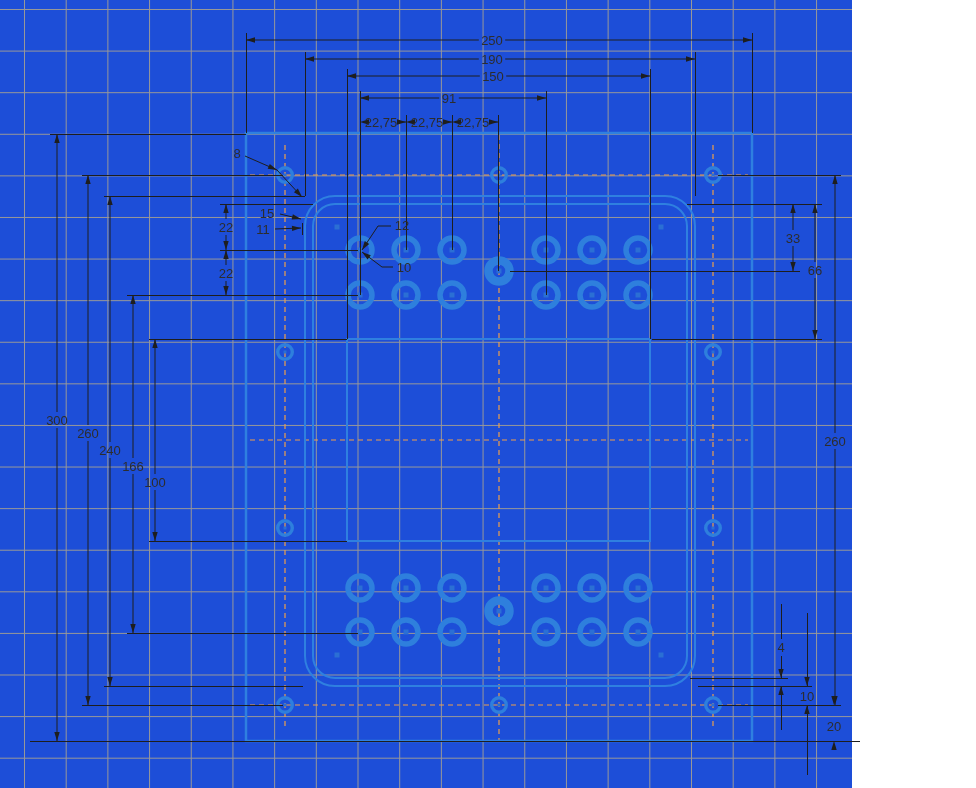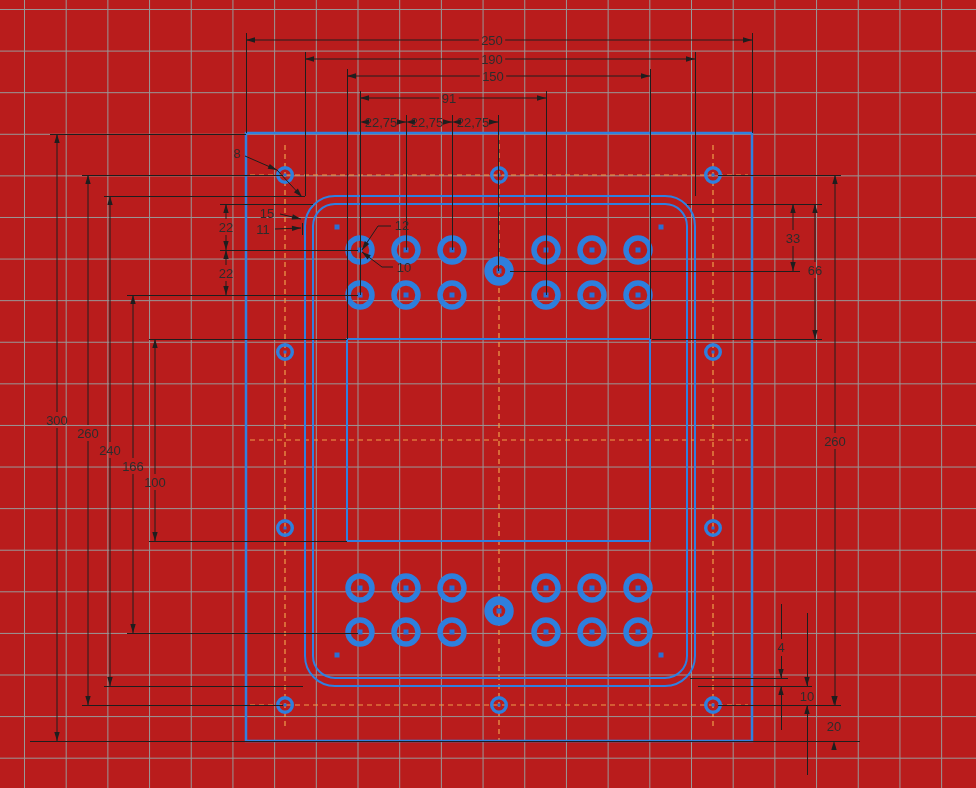--- a/index.html
+++ b/index.html
@@ -1,17 +1,17 @@
 <!DOCTYPE html>
 <html><head>
 <meta charset="utf-8">
 <style>
   html,body{margin:0;padding:0;}
   body{width:976px;height:788px;overflow:hidden;font-family:"Liberation Sans",sans-serif;}
-  #viewport{position:relative;width:976px;height:788px;background-color:#b91c1c;}
+  #viewport{position:relative;width:852px;height:788px;background-color:#1d4ed8;}
   #grid{position:absolute;inset:0;
     background-image:
       linear-gradient(to right,#989898 1px,transparent 1px),
       linear-gradient(to bottom,#989898 1px,transparent 1px);
     background-size:41.7px 41.6px;
     background-position:24px 9px;}
   svg{position:absolute;left:0;top:0;}
   text{font-family:"Liberation Sans",sans-serif;}
 </style>
 </head>

